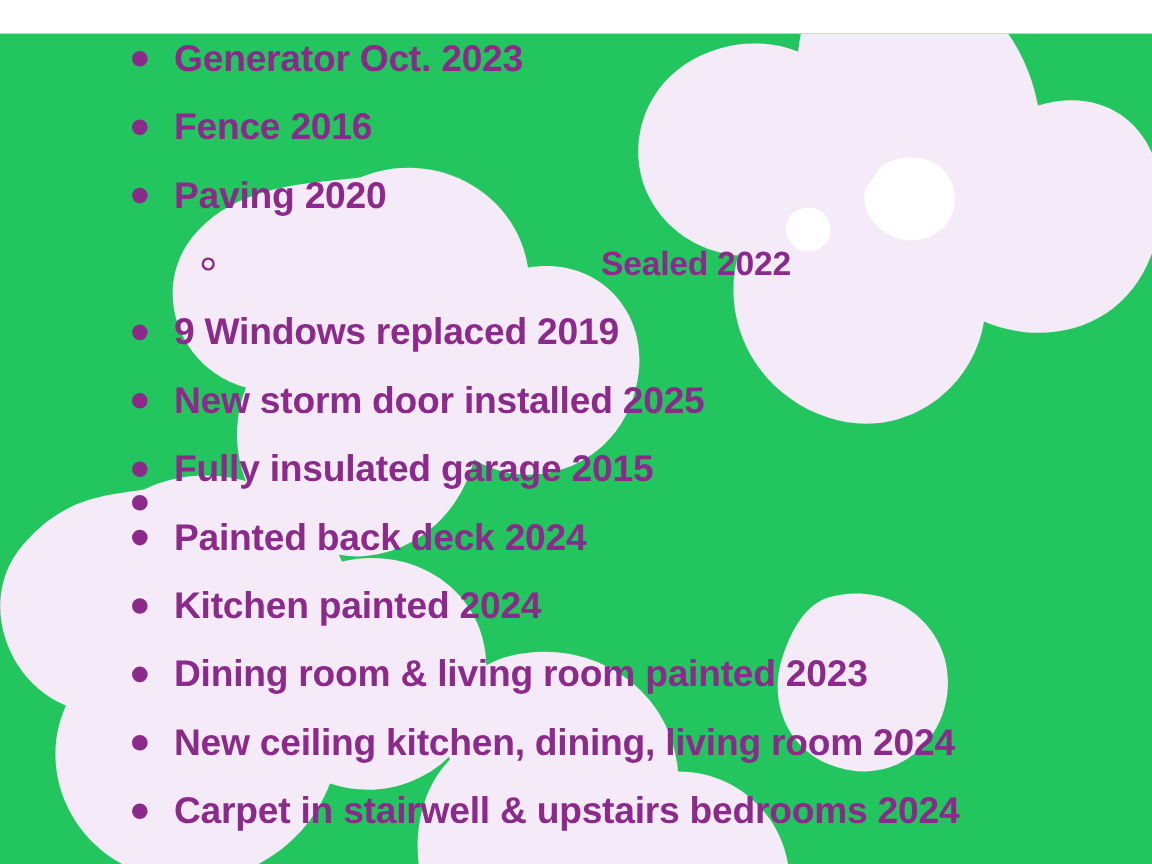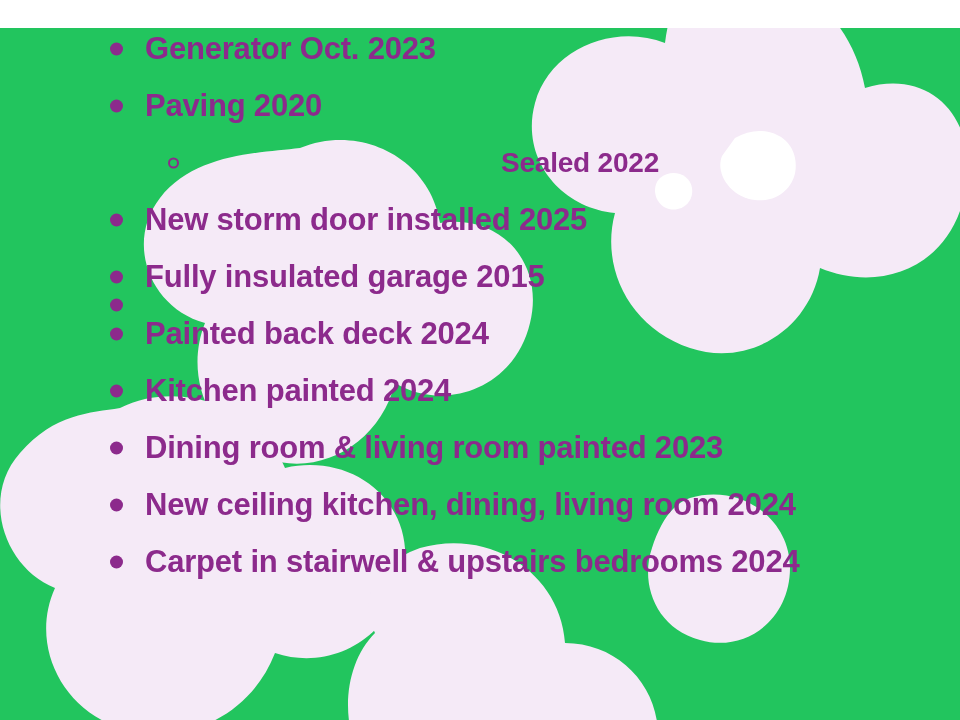--- a/index.html
+++ b/index.html
@@ -111,25 +111,33 @@
   </svg>
 
   <div class="content">
     <ul class="bullets">
       <li class="level-0">
         <span class="bullet-dot"></span>
         <span class="label">Generator Oct. 2023</span>
       </li>
       <li class="level-0">
         <span class="bullet-dot"></span>
+        <span class="label">Fence 2016</span>
+      </li>
+      <li class="level-0">
+        <span class="bullet-dot"></span>
         <span class="label">Paving 2020</span>
       </li>
       <li class="level-1">
         <span class="bullet-dot"></span>
         <span class="label">Sealed 2022</span>
+      </li>
+      <li class="level-0">
+        <span class="bullet-dot"></span>
+        <span class="label">9 Windows replaced 2019</span>
       </li>
       <li class="level-0">
         <span class="bullet-dot"></span>
         <span class="label">New storm door installed 2025</span>
       </li>
       <li class="level-0">
         <span class="bullet-dot"></span>
         <span class="label">Fully insulated garage 2015</span>
       </li>
       <li class="level-0">

